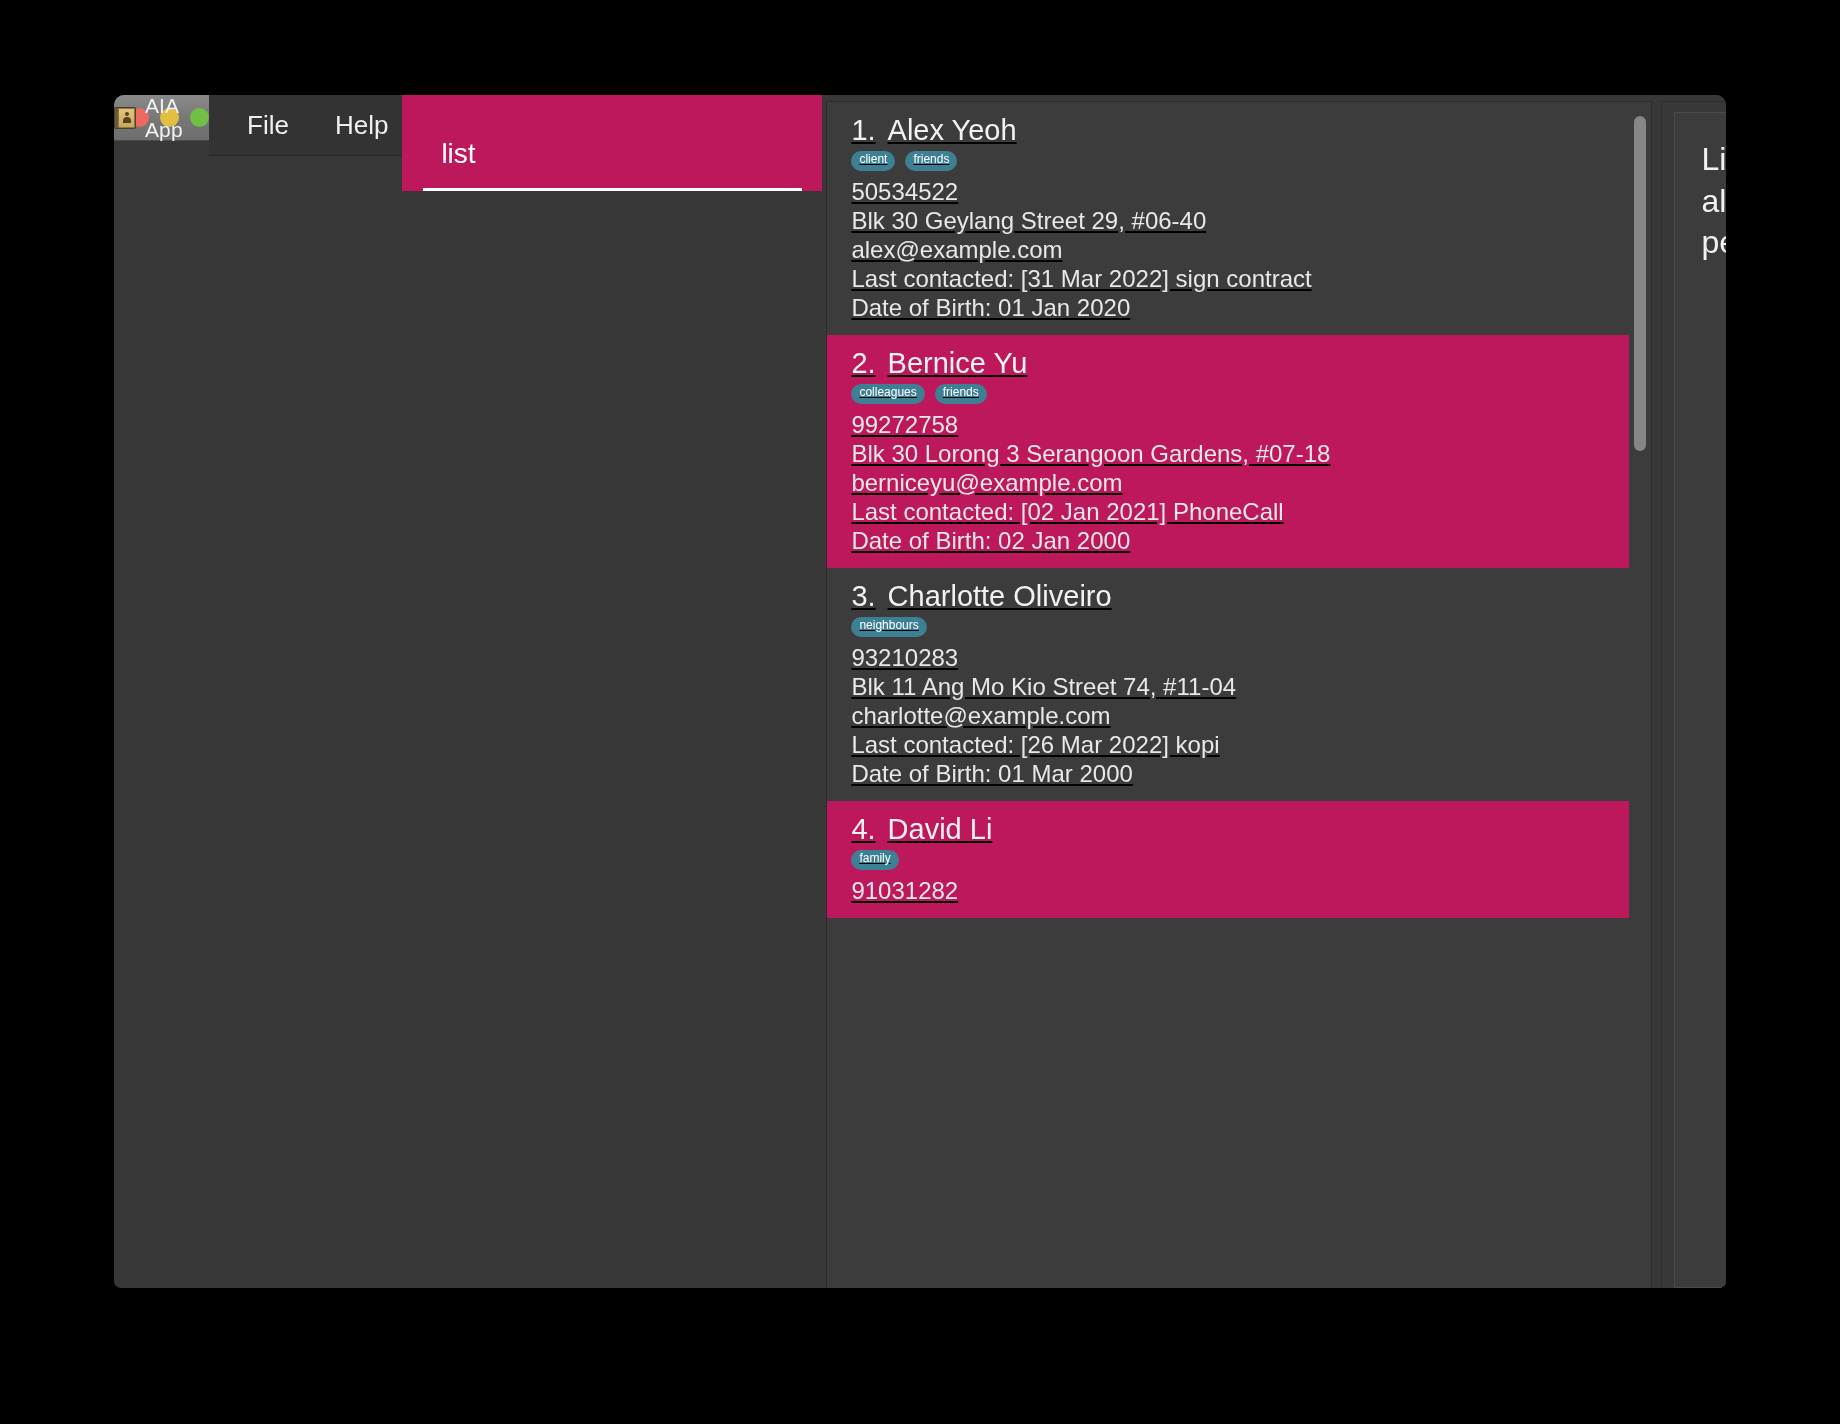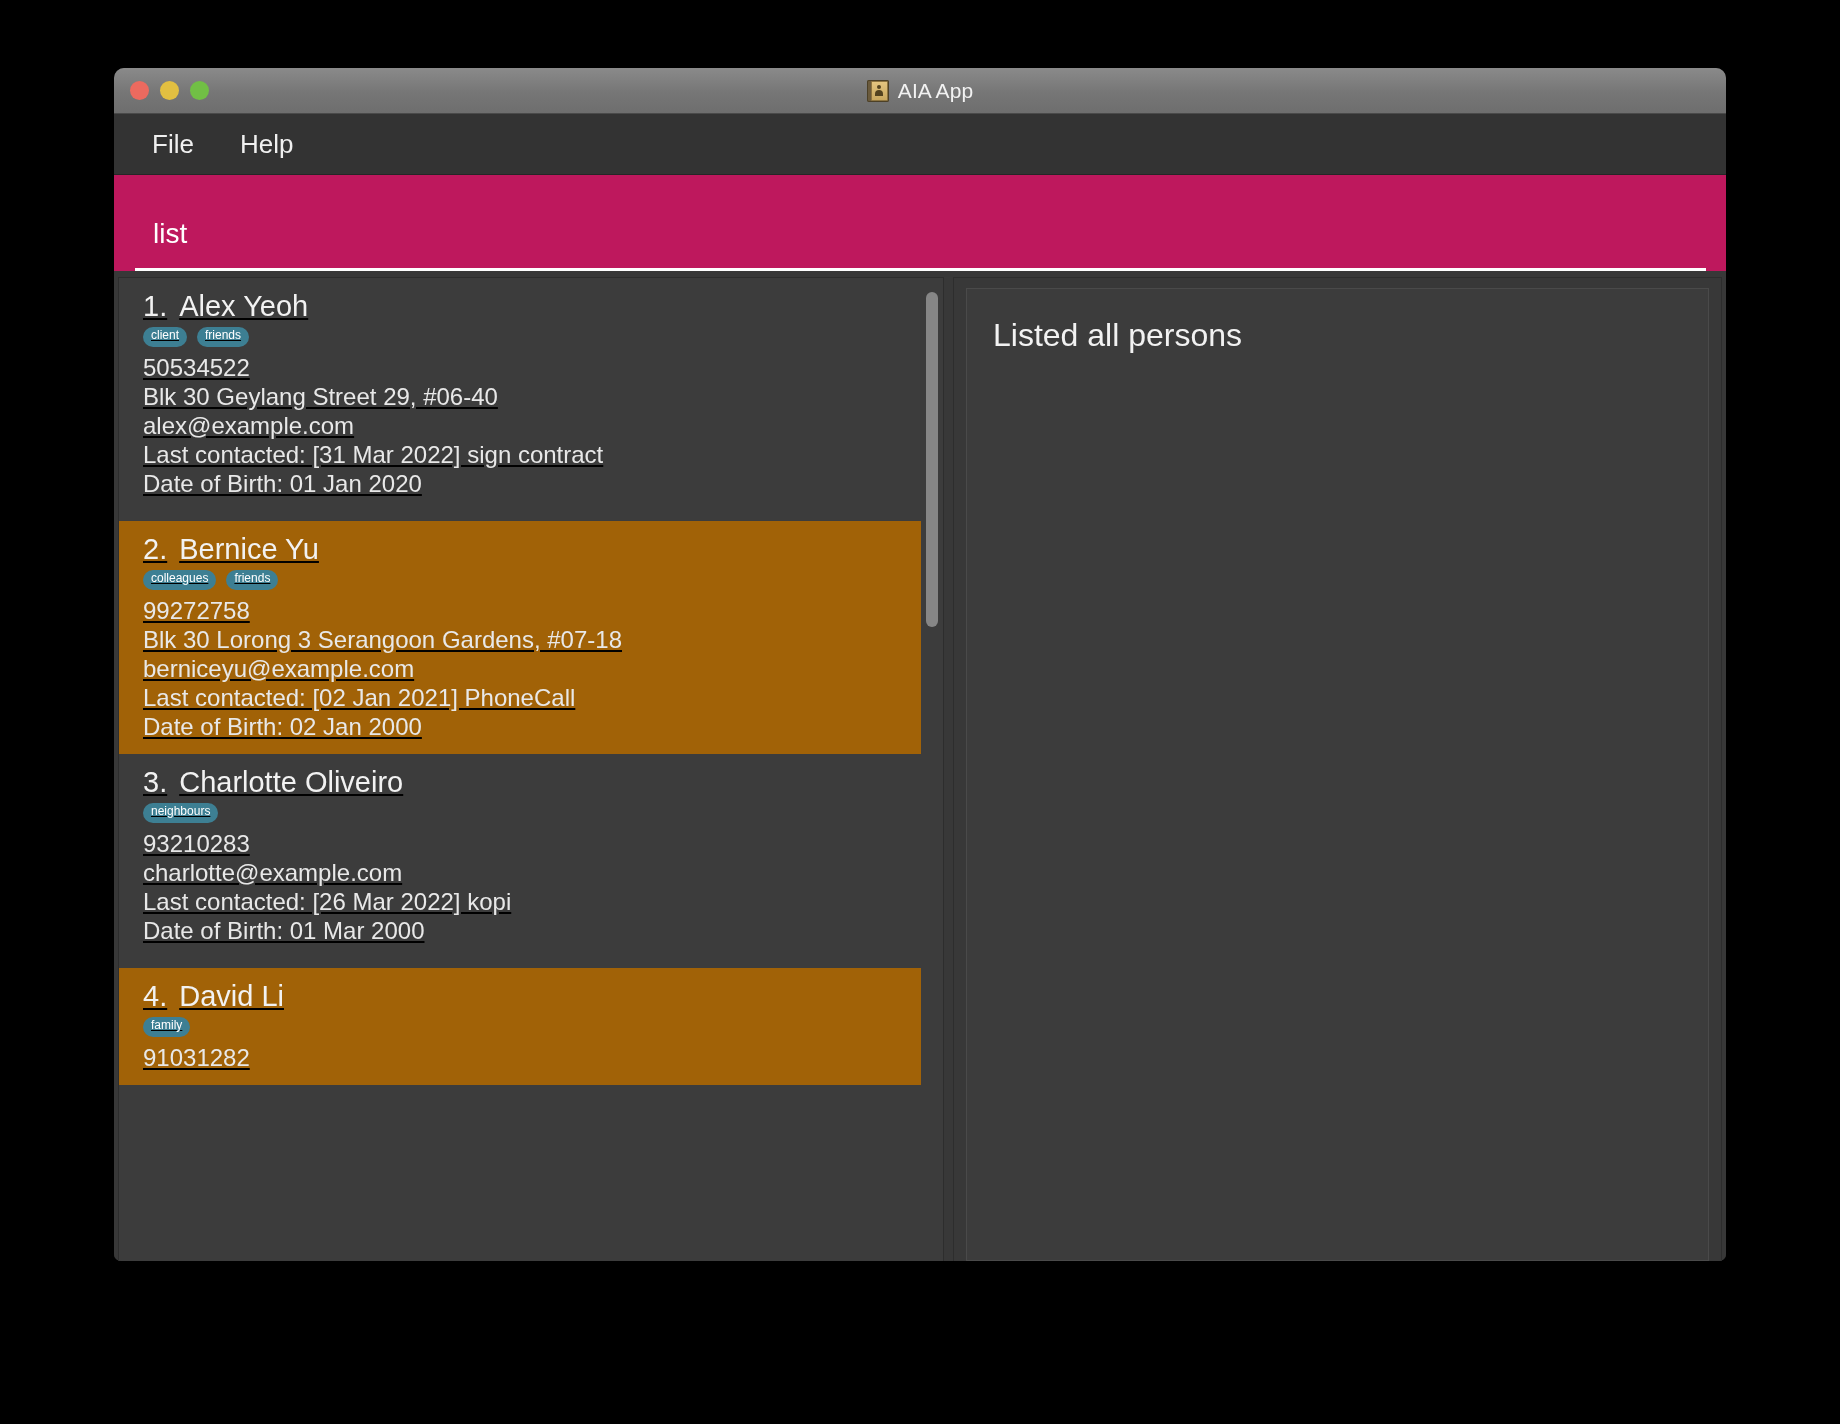--- a/index.html
+++ b/index.html
@@ -6,26 +6,26 @@
   html, body {
     margin: 0; padding: 0;
     width: 1840px; height: 1424px;
     background: #000000;
     font-family: "Liberation Sans", sans-serif;
     overflow: hidden;
   }
 
   #app-window {
     position: absolute;
-    left: 114px; top: 68px;
+    left: 114px; top: 95px;
     width: 1612px; height: 1193px;
     border-radius: 10px 10px 7px 7px;
     overflow: hidden;
     box-shadow: 0 10px 40px rgba(0,0,0,0.85);
-    display: flex; flex-direction: column;
+    display: flex; flex-direction: row;
     background: #383838;
   }
 
   
   #title-bar {
     height: 46px; flex: none;
     background: linear-gradient(to bottom, #8a8a8a 0%, #767676 55%, #6e6e6e 100%);
     border-bottom: 1px solid #4a4a4a;
     display: flex; align-items: center;
     position: relative;
@@ -144,21 +144,21 @@
   }
   #person-list {
     flex: 1 1 auto;
     overflow: hidden;
     position: relative;
   }
   .person-card {
     padding: 12px 0 13px 24px;
     background: #3c3c3c;
   }
-  .person-card.alt { background: #a16207; margin-top: 10px; }
+  .person-card.alt { background: #be185d; }
 
   .person-name {
     color: #f2f2f2;
     font-size: 29px;
     margin: 0 0 3px 0;
     white-space: nowrap;
   }
   .person-name .idx { margin-right: 12px; }
 
   .tag-row {
@@ -299,20 +299,21 @@
         </div>
 
         <div class="person-card">
           <div class="person-name">
             <span class="idx">3.</span><span>Charlotte Oliveiro</span>
           </div>
           <div class="tag-row">
             <span class="tag">neighbours</span>
           </div>
           <div class="person-line">93210283</div>
+          <div class="person-line">Blk 11 Ang Mo Kio Street 74, #11-04</div>
           <div class="person-line">charlotte@example.com</div>
           <div class="person-line">Last contacted: [26 Mar 2022] kopi</div>
           <div class="person-line">Date of Birth: 01 Mar 2000</div>
         </div>
 
         <div class="person-card alt">
           <div class="person-name">
             <span class="idx">4.</span><span>David Li</span>
           </div>
           <div class="tag-row">

